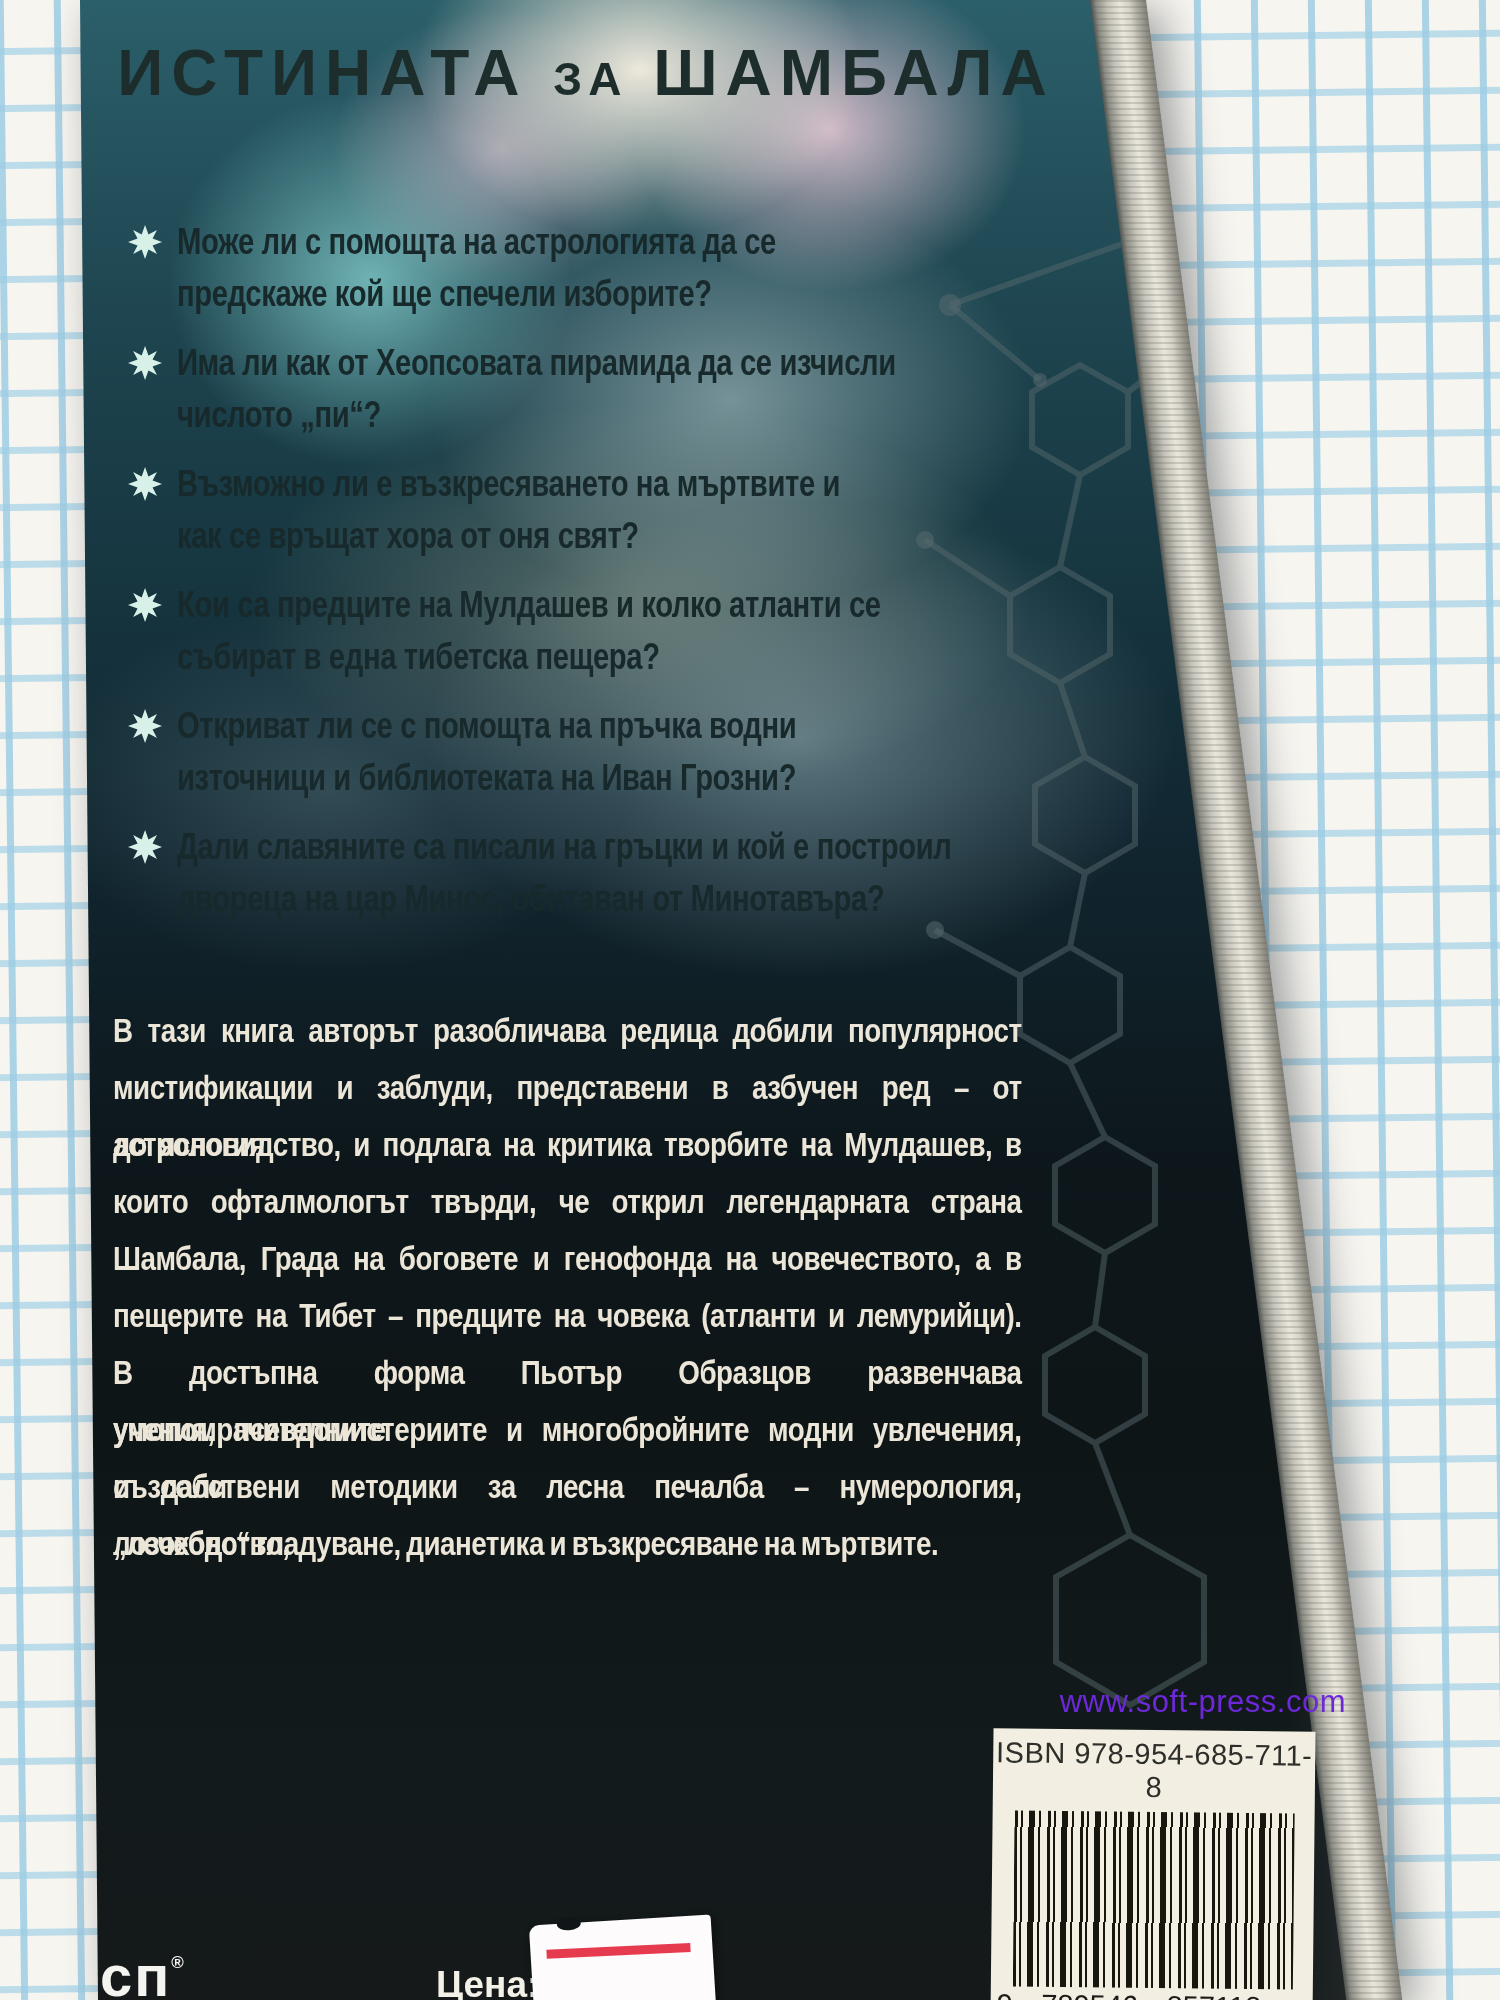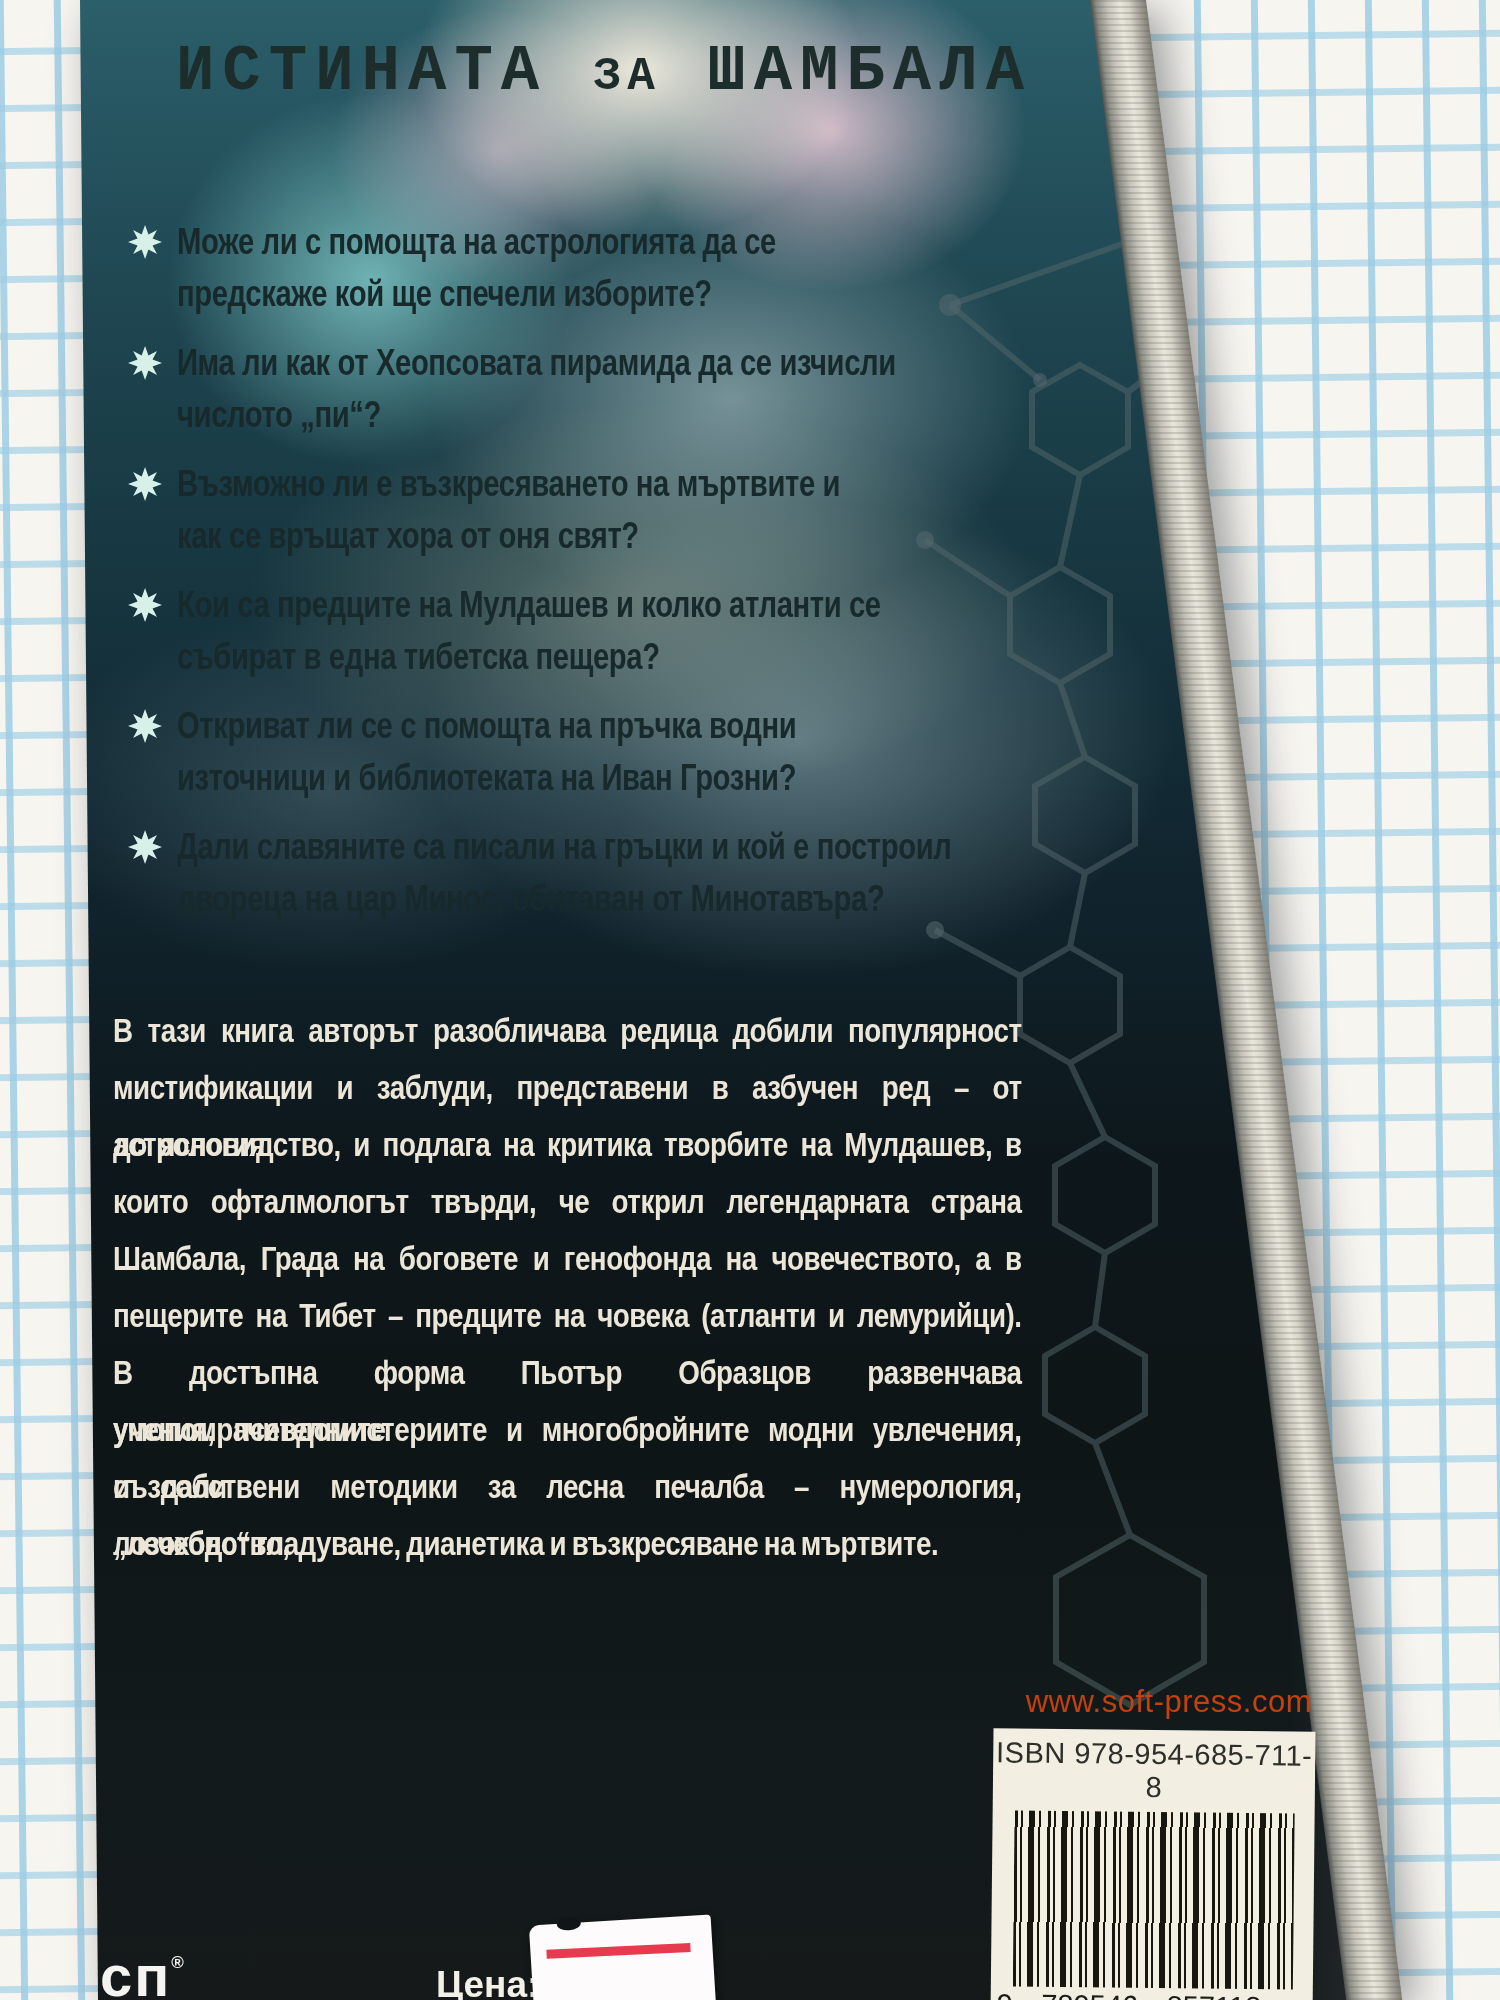--- a/index.html
+++ b/index.html
@@ -46,22 +46,22 @@
     background-image:
       repeating-linear-gradient(0deg, rgba(90,90,82,.22) 0 2px, rgba(0,0,0,0) 2px 6px),
       linear-gradient(90deg, #4e524f 0%, #8d8e86 10%, #c7c5bb 30%, #e9e7db 52%, #d6d4c8 68%, #a5a39a 85%, #807e75 100%);
   }
 
   
   .content { position:absolute; inset:0; }
 
   .title {
     position:absolute; left:80px; top:36px; width:1012px; text-align:center; white-space:nowrap;
-    font-family:Liberation Mono, monospace; font-weight:600; color:#1d2d2c;
-    font-size:64px; letter-spacing:8px;padding-left:18px;
+    font-family:Liberation Sans, sans-serif; font-weight:600; color:#1d2d2c;
+    font-size:64px; letter-spacing:8px;
   }
   .title .small { font-size:46px; letter-spacing:6px; text-transform:uppercase; }
 
   .bullets {
     position:absolute; left:128px; top:216px; width:1060px;
     transform:scaleX(0.79); transform-origin:0 0;
     font-weight:bold; font-size:37px; color:#17292b;
   }
   .bullet { display:grid; grid-template-columns:62px 1fr; margin-bottom:17px; }
   .star {
@@ -74,22 +74,22 @@
   .para {
     position:absolute; left:113px; top:1002px; width:1112px;
     transform:scaleX(0.817); transform-origin:0 0;
     font-weight:bold; font-size:34px; color:#ece6d8;
     letter-spacing:-0.6px; word-spacing:-2px;
   }
   .p-line { height:57px; line-height:57px; text-align:justify; text-align-last:justify; }
   .para .p-line:last-child { text-align-last:left; }
 
   .website {
-    position:absolute; left:990px; top:1684px; width:322px; text-align:right;
-    color:#c2410c; font-size:31px; letter-spacing:0.5px;
+    position:absolute; left:1024px; top:1684px; width:322px; text-align:right;
+    color:#6d28d9; font-size:31px; letter-spacing:0.5px;
   }
 
   .isbn-box {
     position:absolute; left:992px; top:1730px; width:322px; height:290px;
     background:#f2eee1; transform:rotate(0.6deg);
   }
   .isbn-label { text-align:center; font-size:29px; color:#2e2e2a; padding-top:8px; letter-spacing:0.5px; }
   .bars {
     margin:8px 20px 0 22px; height:176px;
     background:repeating-linear-gradient(90deg,

